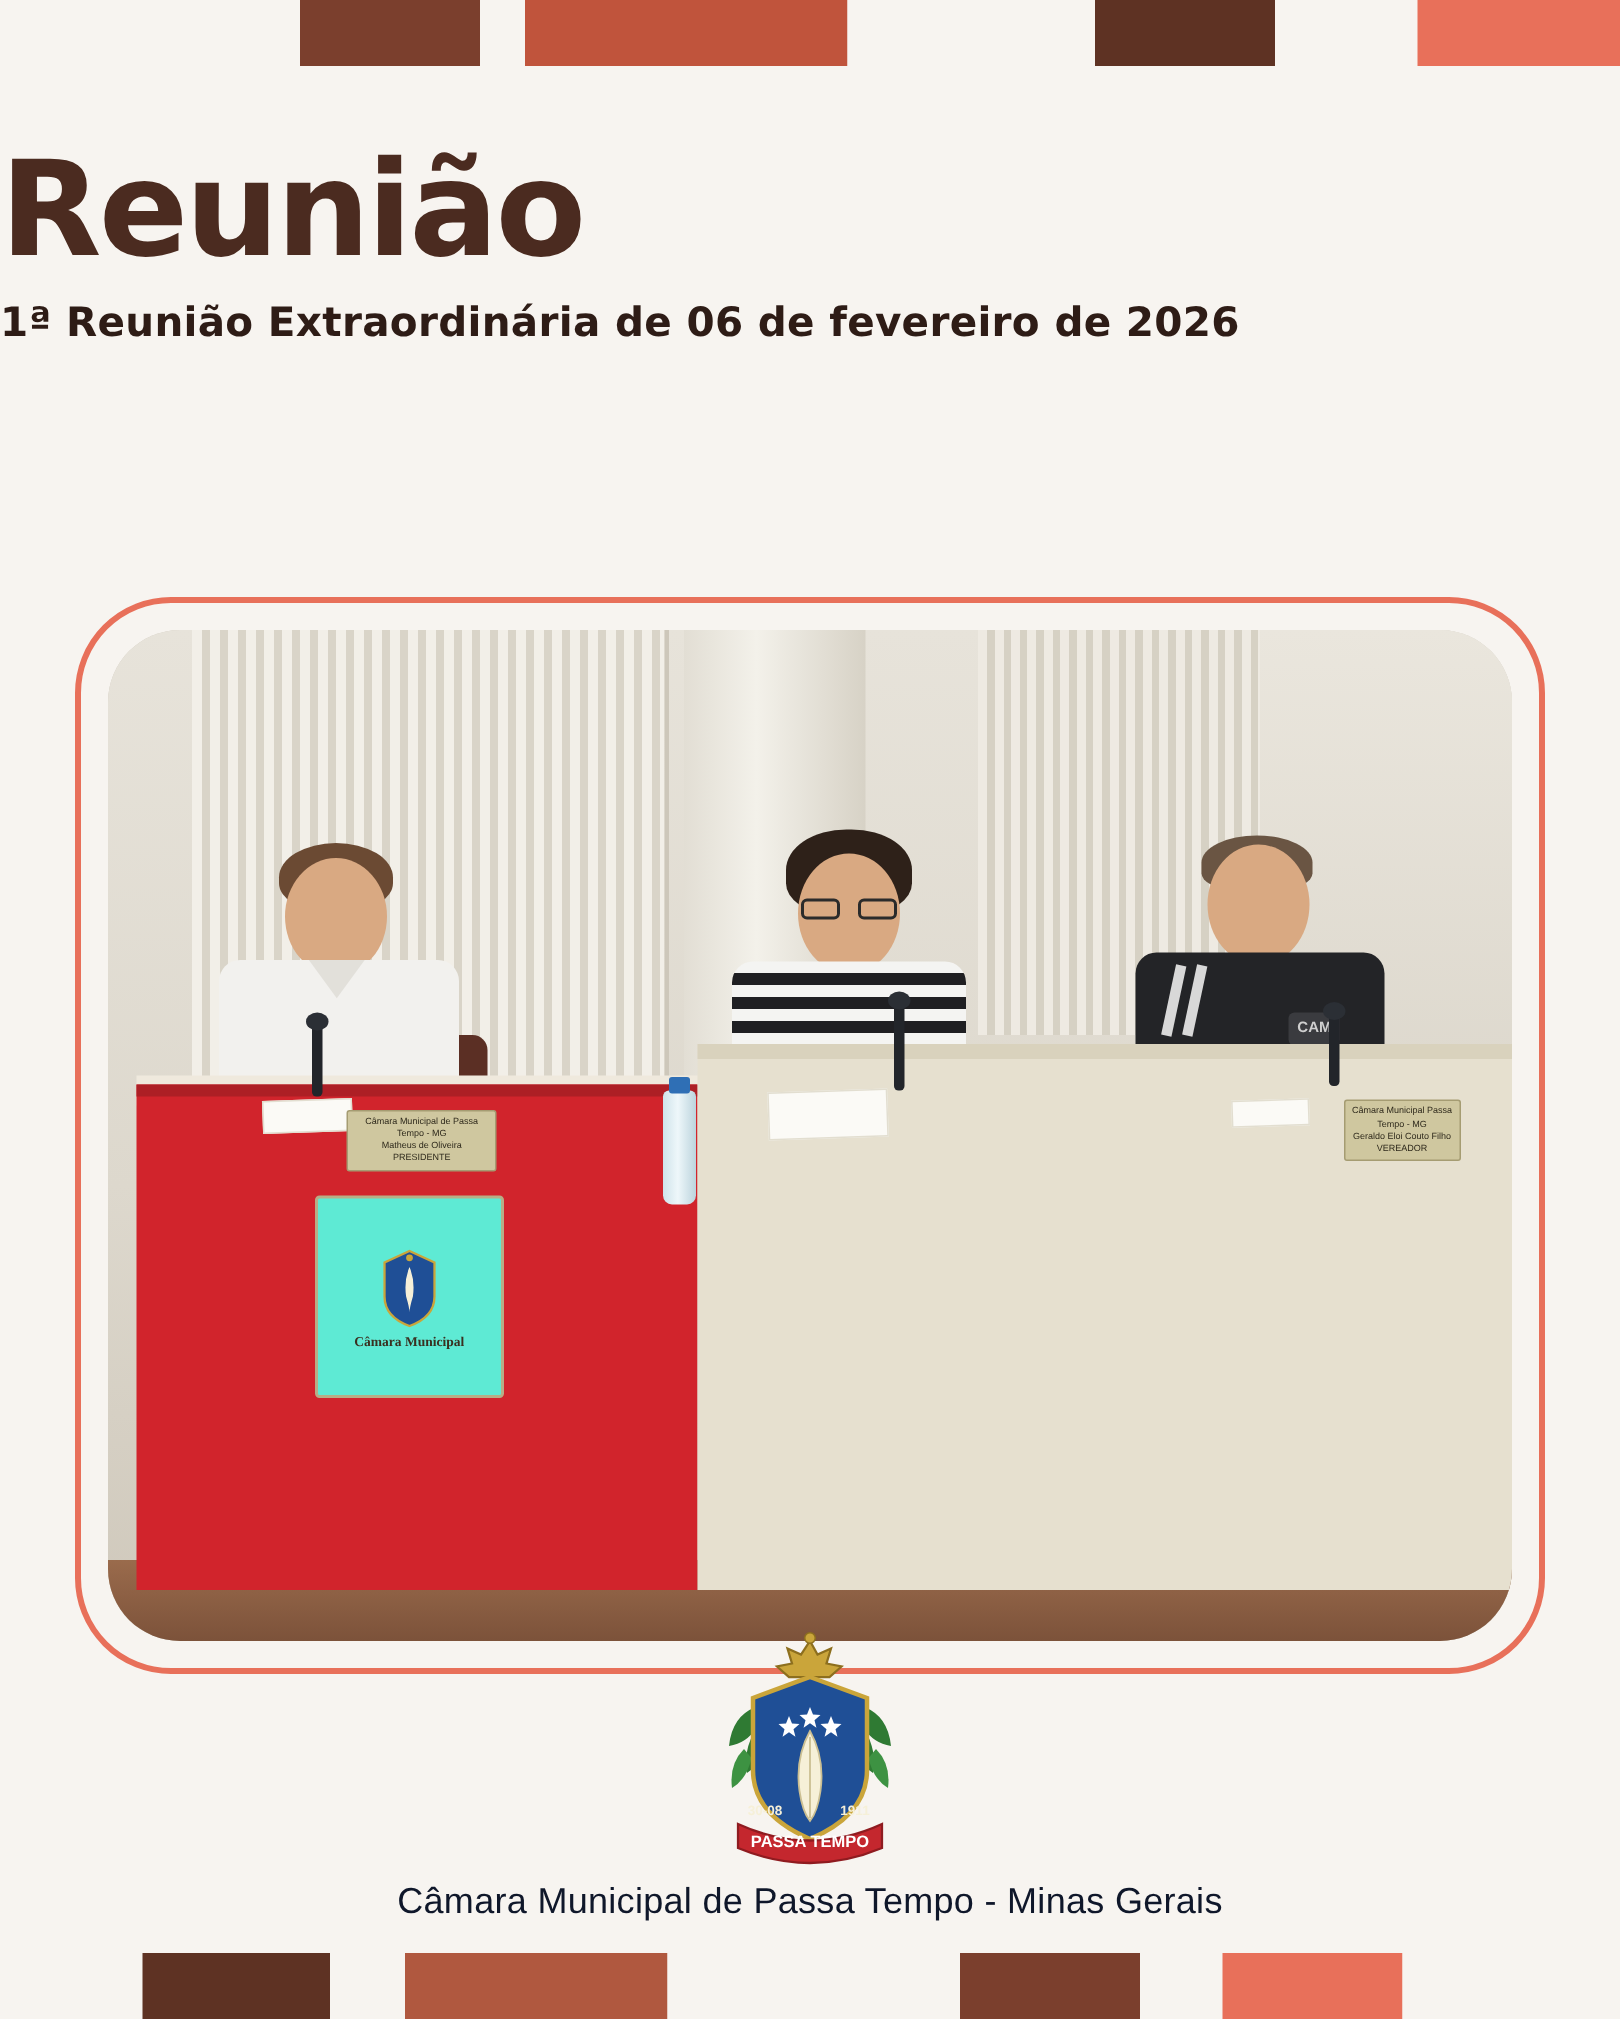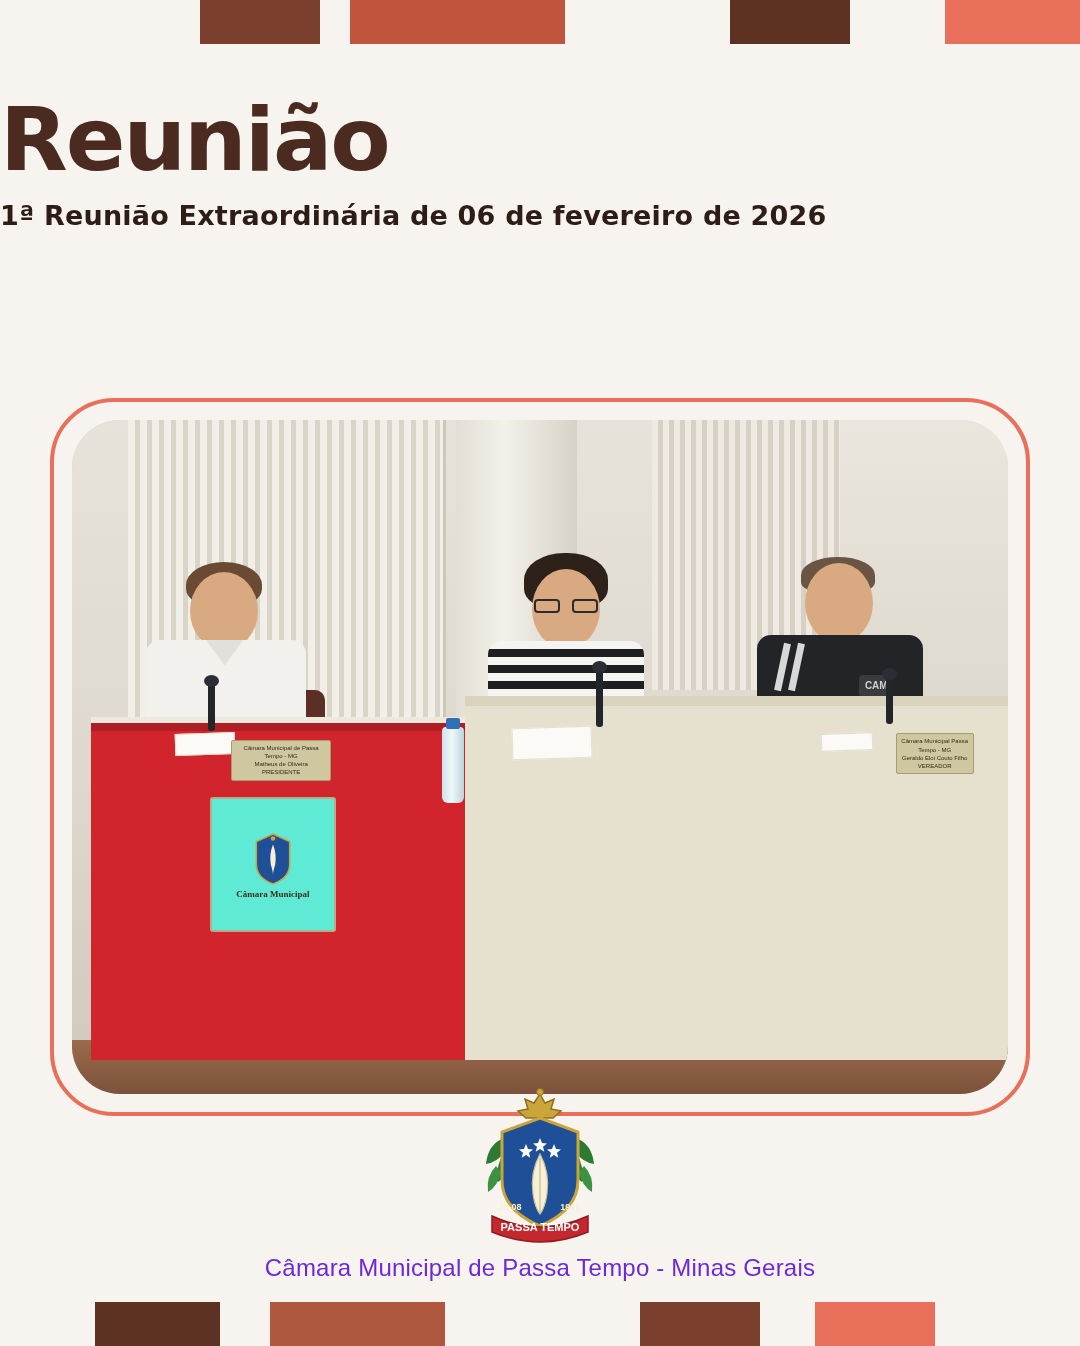--- a/index.html
+++ b/index.html
@@ -300,21 +300,21 @@
     text-align: center;
   }
   .footer .crest-big {
     width: 132px;
     height: 160px;
     margin: 0 auto 6px;
     display: block;
   }
   .footer .org {
     font-size: 24px;
-    color: #6d28d9;
+    color: #0f172a;
     letter-spacing: 0.2px;
   }
   .footer .legis {
     margin-top: 6px;
     font-family: "DejaVu Sans", sans-serif;
     font-weight: bold;
     font-size: 25px;
     letter-spacing: 3px;
     color: #2e1c16;
   }

